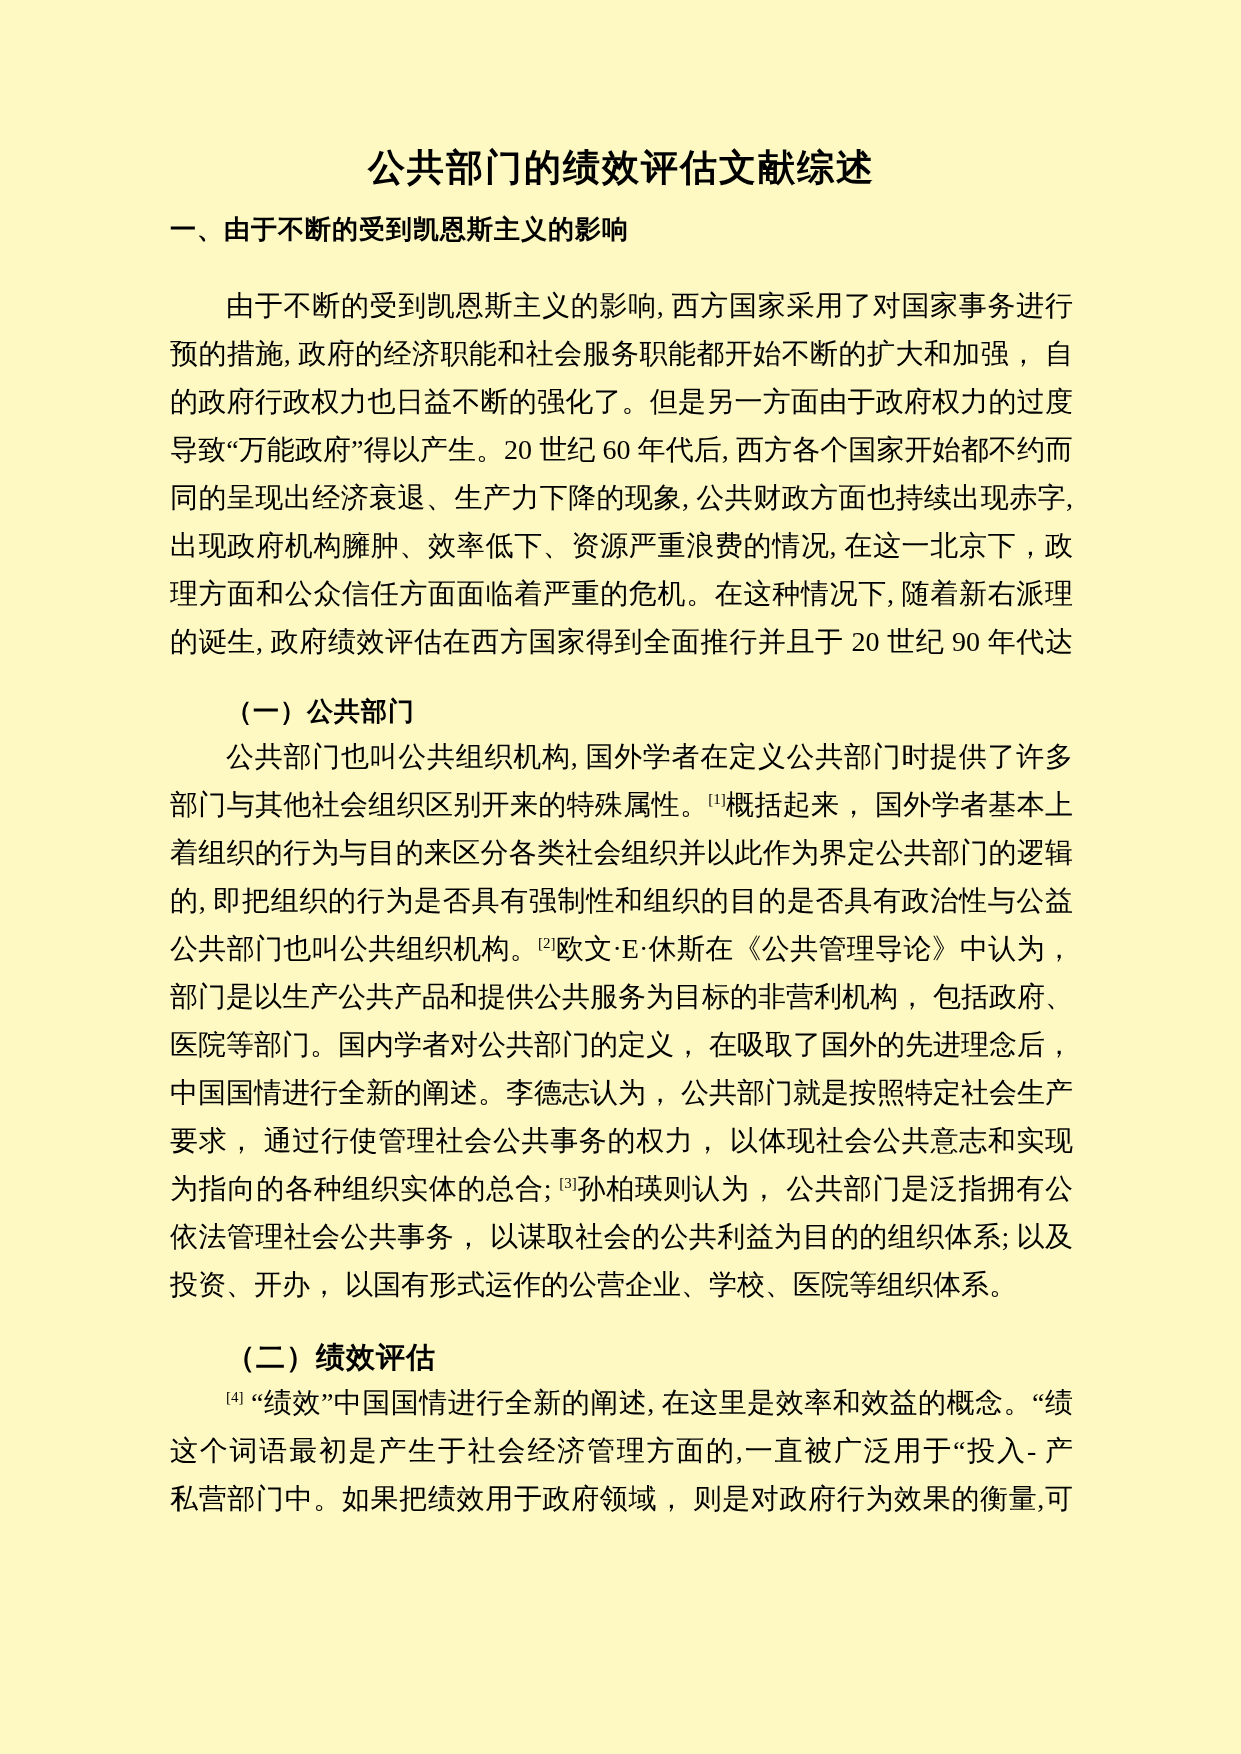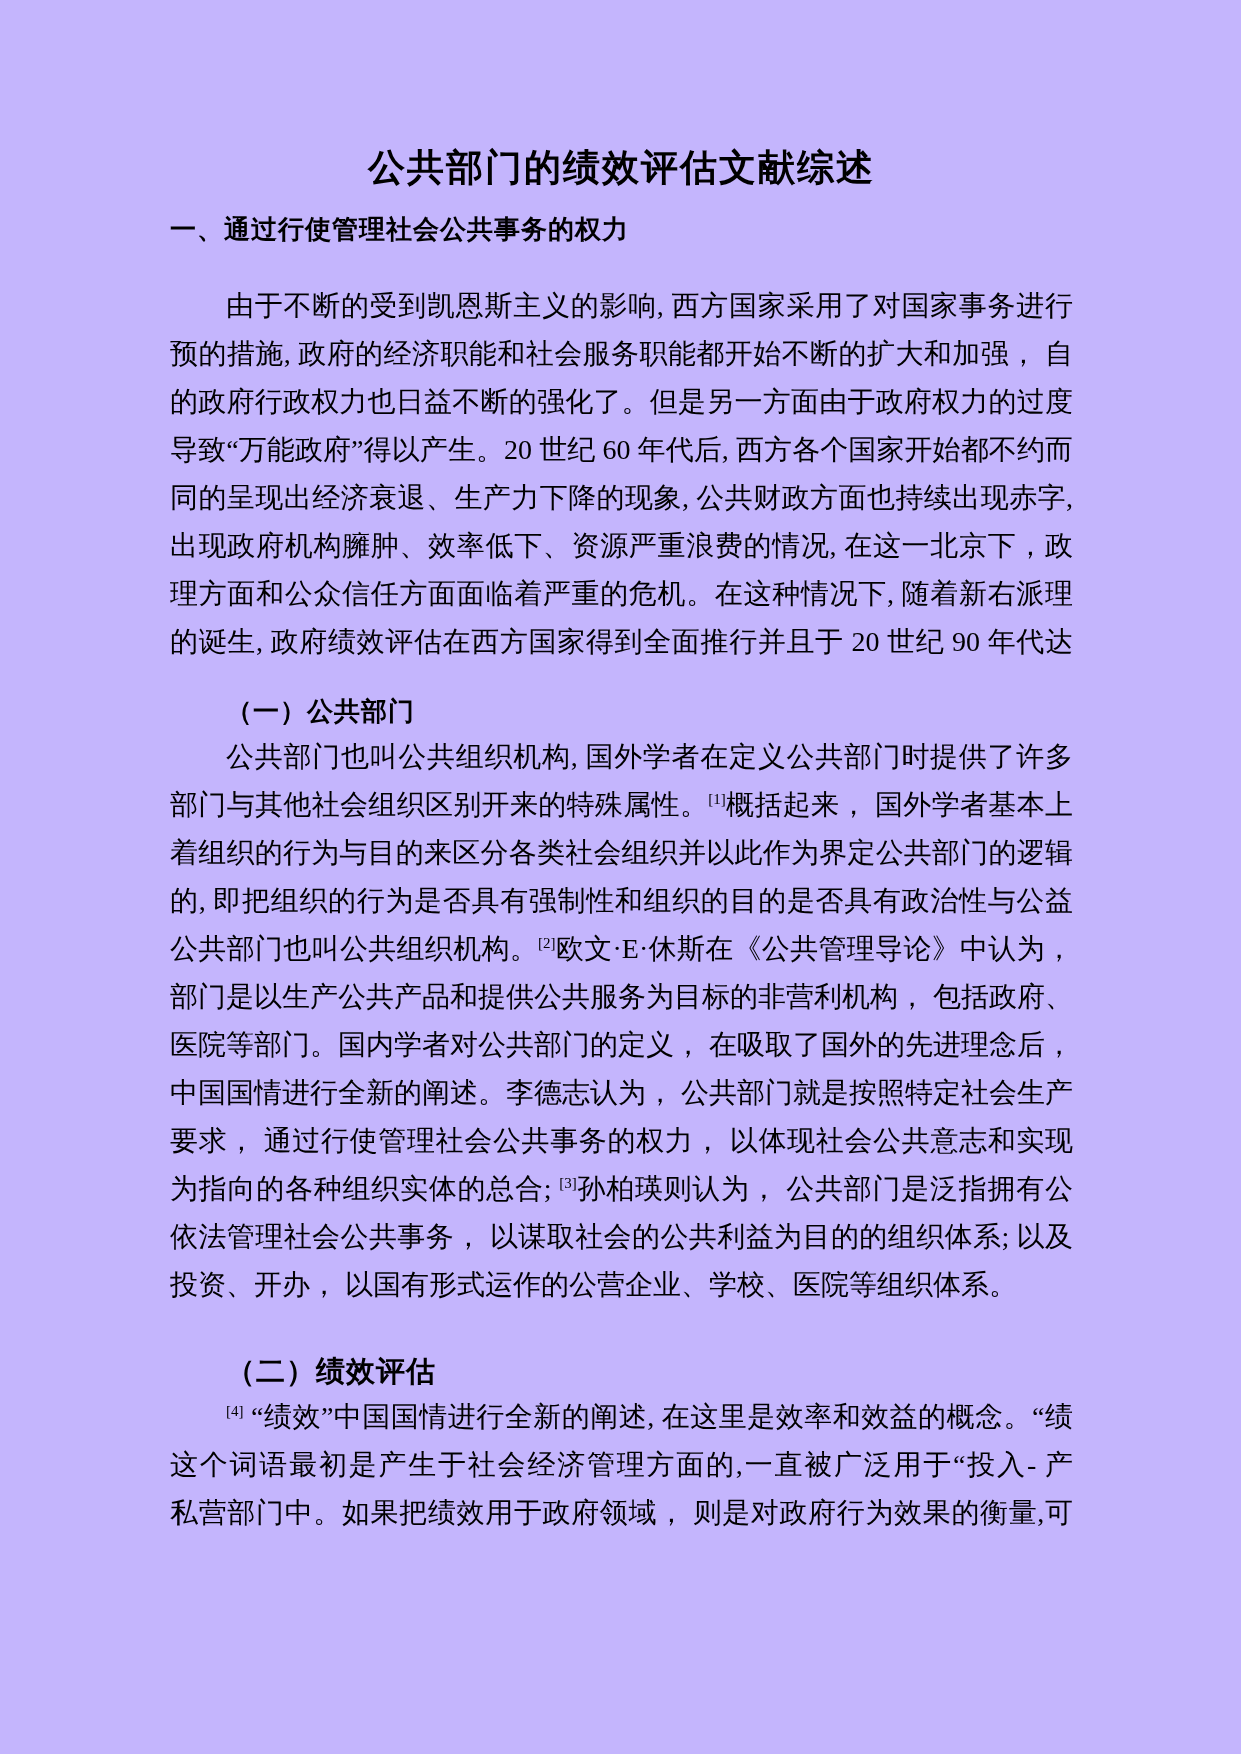--- a/index.html
+++ b/index.html
@@ -1,20 +1,20 @@
 <!DOCTYPE html>
 <html><head>
 <meta charset="utf-8">
 <style>
   html, body { margin: 0; padding: 0; background: #ffffff; }
   .page {
     position: relative;
     width: 1241px;
     height: 1754px;
-    background: #c4b5fd;
+    background: #fef9c3;
     color: #000000;
     font-family: "Liberation Serif", serif;
     box-sizing: border-box;
     overflow: hidden;
   }
   .content {
     box-sizing: border-box;
     padding: 142px 168px 0 170px;
   }
   .doc-title {
@@ -40,21 +40,21 @@
   .heading.level-2 {
     font-size: 26px;
     line-height: 44px;
     margin-top: 23px;
     margin-bottom: 0;
     text-indent: 56px;
     letter-spacing: 1px;
   }
   .heading.level-2.large {
     font-size: 29px;
-    margin-top: 40px;
+    margin-top: 26px;
   }
   .paragraph {
     font-size: 28px;
     font-family: "Liberation Serif", serif;
   }
   .para-line {
     display: block;
     height: 48px;
     line-height: 48px;
     text-align: justify;
@@ -73,21 +73,21 @@
     line-height: 0;
   }
 </style>
 </head>
 <body>
 
 <div class="page">
   <div class="content">
     <div class="doc-title">公共部门的绩效评估文献综述</div>
     <div>
-        <div class="heading level-1">一、通过行使管理社会公共事务的权力</div>
+        <div class="heading level-1">一、由于不断的受到凯恩斯主义的影响</div>
         <div class="paragraph">
           <div class="para-line indent"><span class="seg">由于不断的受到凯恩斯主义的影响, 西方国家采用了对国家事务进行积极干</span></div>
           <div class="para-line"><span class="seg">预的措施, 政府的经济职能和社会服务职能都开始不断的扩大和加强， 自然而然</span></div>
           <div class="para-line"><span class="seg">的政府行政权力也日益不断的强化了。但是另一方面由于政府权力的过度扩张以</span></div>
           <div class="para-line"><span class="seg">导致“万能政府”得以产生。20 世纪 60 年代后, 西方各个国家开始都不约而</span></div>
           <div class="para-line"><span class="seg">同的呈现出经济衰退、生产力下降的现象, 公共财政方面也持续出现赤字,以至于</span></div>
           <div class="para-line"><span class="seg">出现政府机构臃肿、效率低下、资源严重浪费的情况, 在这一北京下，政府在管</span></div>
           <div class="para-line"><span class="seg">理方面和公众信任方面面临着严重的危机。在这种情况下, 随着新右派理论体系</span></div>
           <div class="para-line"><span class="seg">的诞生, 政府绩效评估在西方国家得到全面推行并且于 20 世纪 90 年代达到了鼎</span></div>
         </div>

